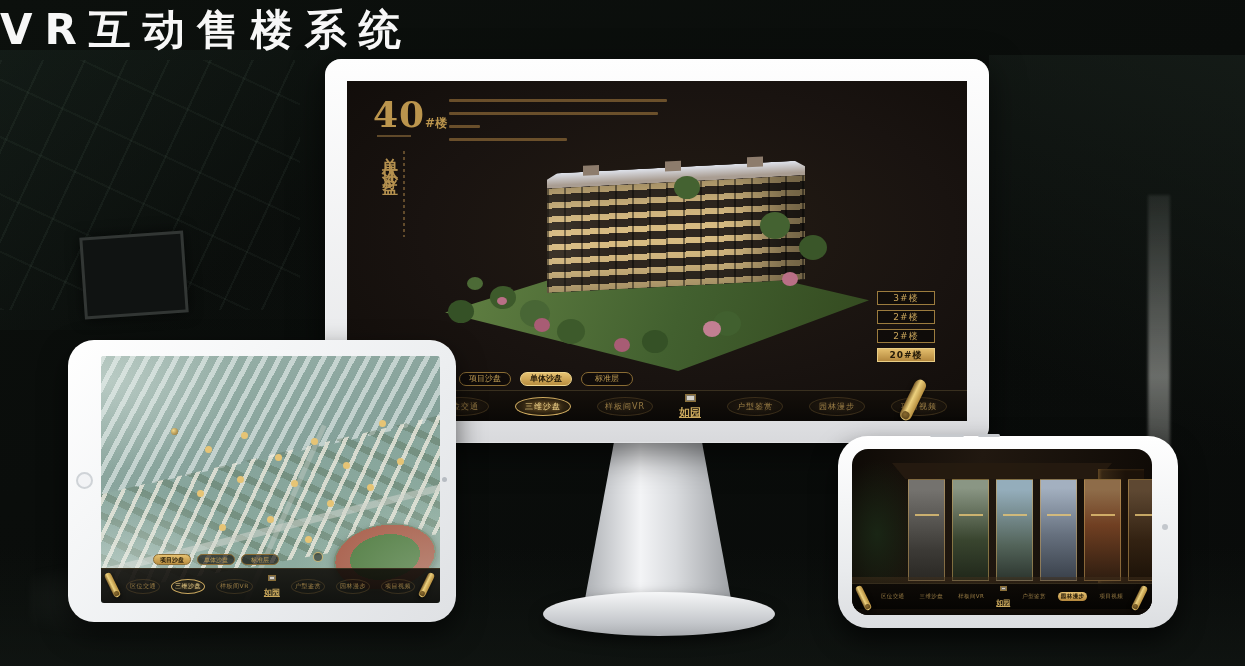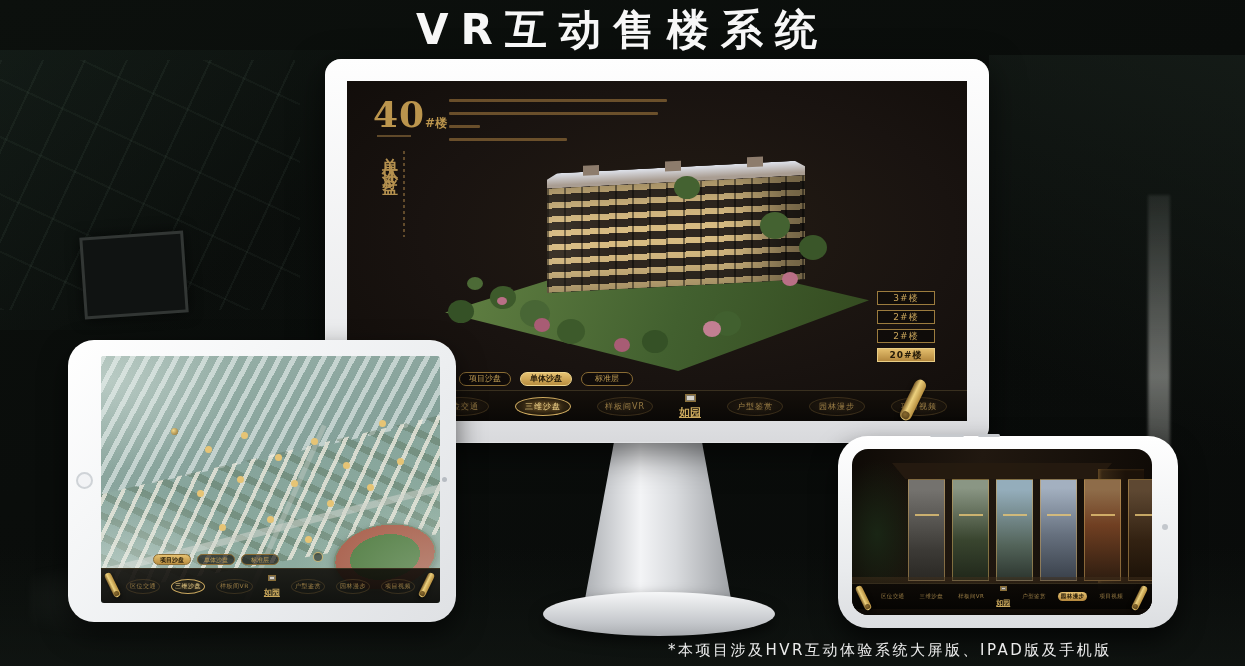--- a/index.html
+++ b/index.html
@@ -25,21 +25,21 @@
   .bg-column-right { position:absolute; left:1148px; top:195px; width:22px; height:330px;
     background:linear-gradient(rgba(210,216,210,.10), rgba(238,240,234,.42) 55%, rgba(190,196,190,.08));
     filter:blur(1.5px); }
   .bg-glow-bottom { position:absolute; left:0; bottom:0; width:100%; height:120px;
     background:linear-gradient(transparent, rgba(20,26,22,.55)); }
   .bg-cloud { position:absolute; left:30px; top:560px; width:260px; height:80px;
     background:radial-gradient(ellipse at 40% 50%, rgba(190,205,195,.10), transparent 70%);
     filter:blur(3px); }
 
   
-  .main-title { position:absolute; top:2px; left:0; width:100%; text-align:center;
+  .main-title { position:absolute; top:2px; left:0; width:100%; text-align:left;
     font-size:42px; font-weight:bold; color:#f7f7f7; letter-spacing:12px; z-index:40; }
 
   
   .footnote { position:absolute; left:668px; top:641px; font-size:15px; color:#ececec;
     letter-spacing:2.5px; z-index:40; }
 
   
   .scroll-handle { position:absolute; width:12px; height:44px; border-radius:6px;
     background:linear-gradient(90deg,#7c5d28,#ecd07d 40%,#b58d3e);
     box-shadow:0 2px 4px rgba(0,0,0,.6); }
@@ -373,14 +373,13 @@
         </span>
         <span class="p-nav-item">户型鉴赏</span>
         <span class="p-nav-item active">园林漫步</span>
         <span class="p-nav-item">项目视频</span>
       </div>
       <div class="scroll-handle scroll-sm tilt-l p-scroll-l"></div>
       <div class="scroll-handle scroll-sm tilt-r p-scroll-r"></div>
     </div>
   </div>
 
-  <div class="footnote">*本项目涉及HVR互动体验系统大屏版、IPAD版及手机版</div>
 </div>
 
 </body></html>

